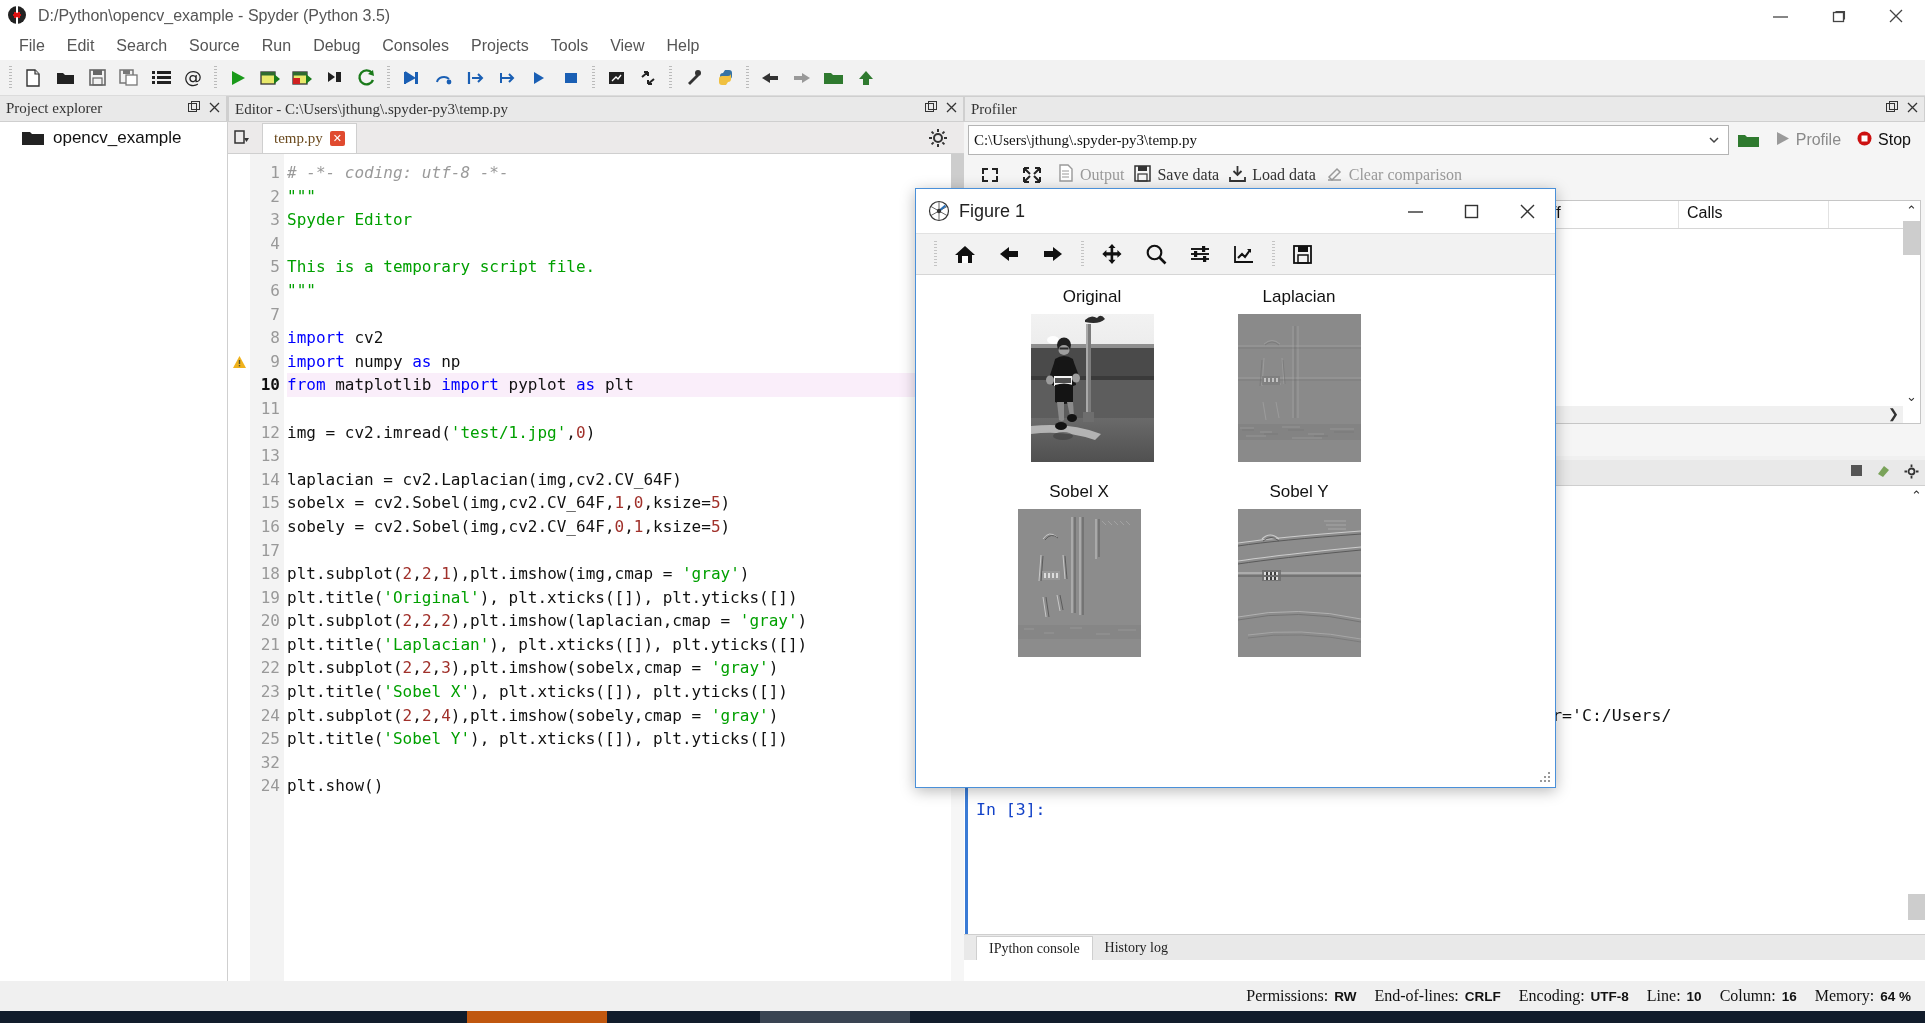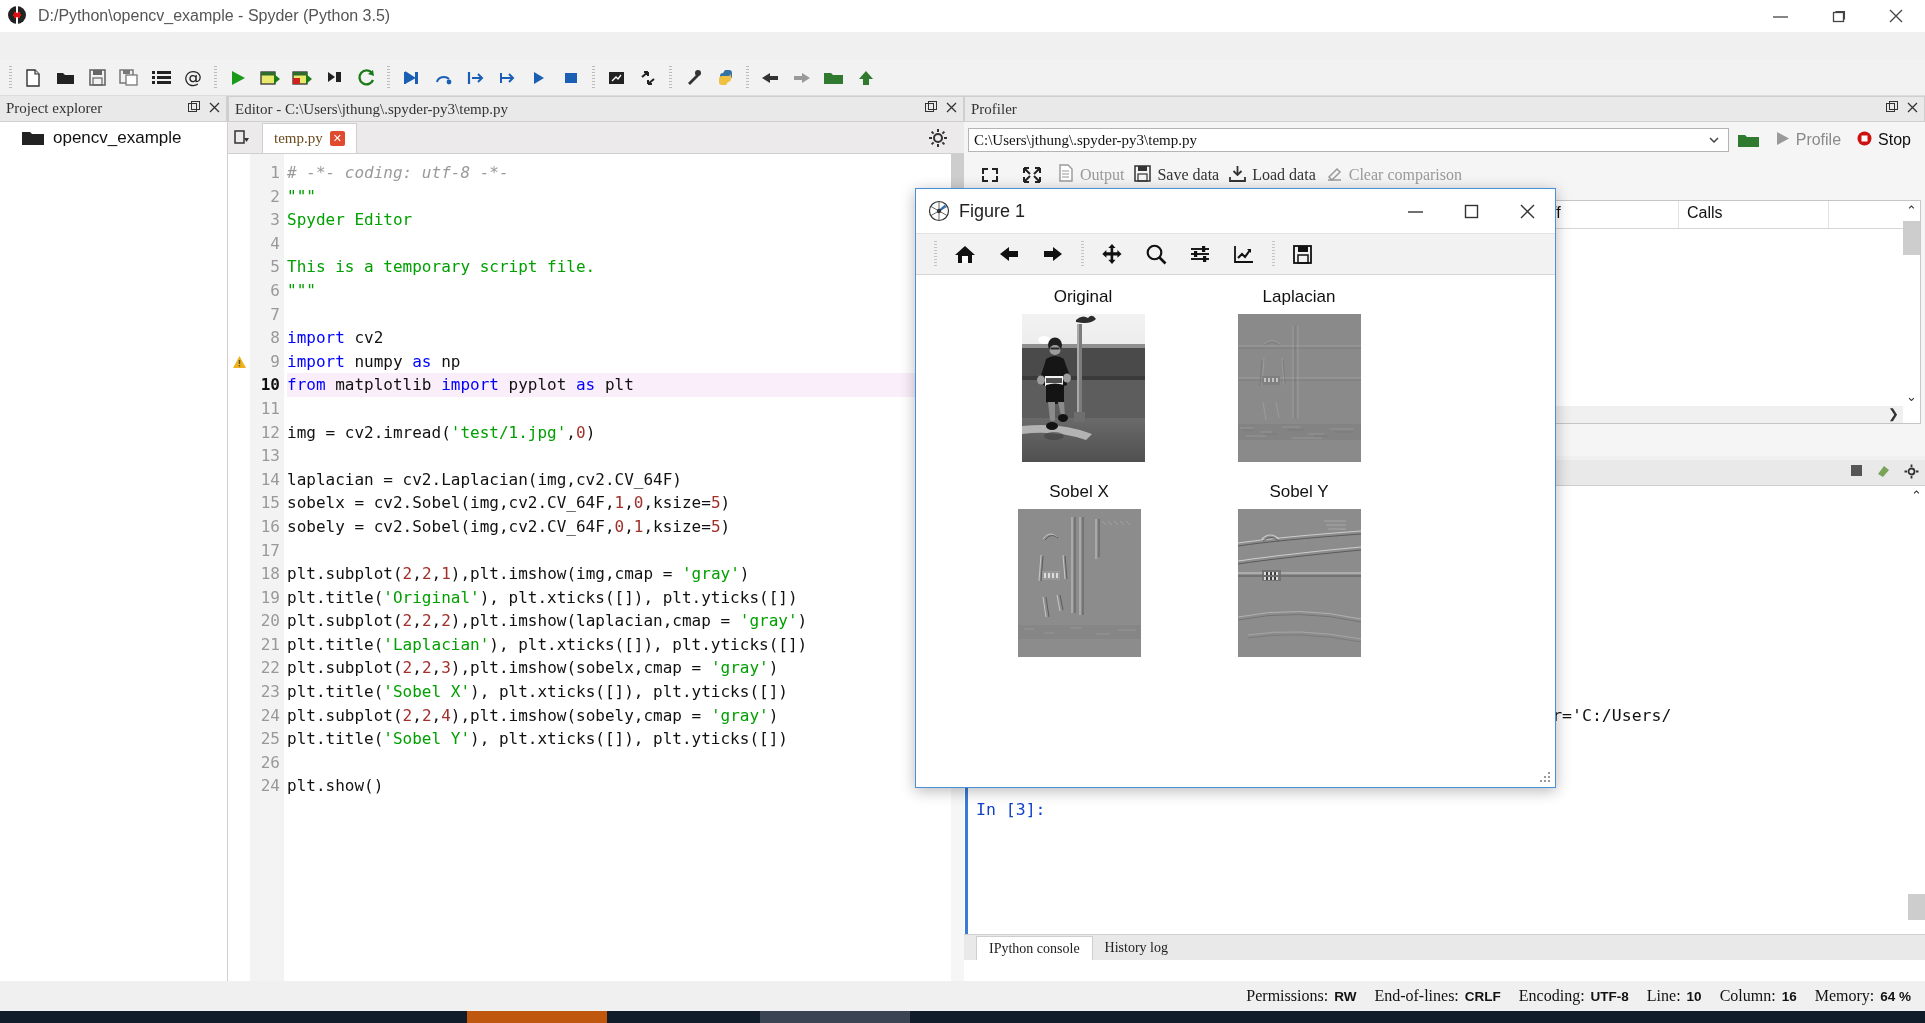--- a/index.html
+++ b/index.html
@@ -145,21 +145,21 @@
     position: absolute; right: 0; top: 0; width: 13px; height: 866px; background: #f6f6f6;
   }
   .v-thumb { position: absolute; right: 0; top: 0; width: 13px; height: 340px; background: #cdcdcd; }
 
   
   #profiler-pane {
     position: absolute; left: 964px; top: 96px; width: 961px; height: 360px;
     background: #f5f5f5;
   }
   .prof-pathrow {
-    height: 24px; margin: 3px 4px 0 4px; background: #fff; border: 1px solid #b4b4b4;
+    height: 30px; margin: 3px 4px 0 4px; background: #fff; border: 1px solid #b4b4b4;
     display: flex; align-items: center; padding: 0 5px; font-size: 15px; color: #111;
     font-family: "Liberation Serif", serif;
   }
   .prof-toolbar {
     height: 40px; display: flex; align-items: center; gap: 10px; padding: 0 10px;
     font-family: "Liberation Serif", serif;
   }
   .prof-status { flex: 1; text-align: center; font-size: 16px; color: #333; }
   .prof-action { display: flex; align-items: center; gap: 6px; font-size: 16px; color: #333; }
   .prof-action.dim { color: #9a9a9a; }
@@ -276,20 +276,33 @@
         </svg>
       </div>
       <div class="win-btn">
         <svg width="16" height="16">
             <path d="M2 2 L14 14 M14 2 L2 14" stroke="#444" stroke-width="1.3"></path>
           </svg>
       </div>
     </div>
   </div>
 
+  <div class="menubar">
+    <div class="menu-item">File</div>
+    <div class="menu-item">Edit</div>
+    <div class="menu-item">Search</div>
+    <div class="menu-item">Source</div>
+    <div class="menu-item">Run</div>
+    <div class="menu-item">Debug</div>
+    <div class="menu-item">Consoles</div>
+    <div class="menu-item">Projects</div>
+    <div class="menu-item">Tools</div>
+    <div class="menu-item">View</div>
+    <div class="menu-item">Help</div>
+  </div>
 
   <div class="toolbar">
     <div class="tsep"></div>
     <div class="tbtn">
       <svg width="20" height="20">
           <path d="M4 2 h8 l4 4 v12 H4 Z" fill="#fff" stroke="#333" stroke-width="1.4"></path>
           <path d="M12 2 v4 h4" fill="#ddd" stroke="#333" stroke-width="1.2"></path>
         </svg>
     </div>
     <div class="tbtn">
@@ -567,21 +580,21 @@
           <div>16</div>
           <div>17</div>
           <div>18</div>
           <div>19</div>
           <div>20</div>
           <div>21</div>
           <div>22</div>
           <div>23</div>
           <div>24</div>
           <div>25</div>
-          <div>26</div>
+          <div>32</div>
           <div>24</div>
         </div>
       <div class="code-lines" id="code-lines"><span class="row"><span class="c-com"># -*- coding: utf-8 -*-</span></span><span class="row"><span class="c-str">"""</span></span><span class="row"><span class="c-str">Spyder Editor</span></span><span class="row">&nbsp;</span><span class="row"><span class="c-str">This is a temporary script file.</span></span><span class="row"><span class="c-str">"""</span></span><span class="row">&nbsp;</span><span class="row"><span class="c-kw">import</span><span> cv2</span></span><span class="row"><span class="c-kw">import</span><span> numpy </span><span class="c-kw">as</span><span> np</span></span><span class="row hl"><span class="c-kw">from</span><span> matplotlib </span><span class="c-kw">import</span><span> pyplot </span><span class="c-kw">as</span><span> plt</span></span><span class="row">&nbsp;</span><span class="row"><span>img = cv2.imread(</span><span class="c-str">'test/1.jpg'</span><span>,</span><span class="c-num">0</span><span>)</span></span><span class="row">&nbsp;</span><span class="row"><span>laplacian = cv2.Laplacian(img,cv2.CV_64F)</span></span><span class="row"><span>sobelx = cv2.Sobel(img,cv2.CV_64F,</span><span class="c-num">1</span><span>,</span><span class="c-num">0</span><span>,ksize=</span><span class="c-num">5</span><span>)</span></span><span class="row"><span>sobely = cv2.Sobel(img,cv2.CV_64F,</span><span class="c-num">0</span><span>,</span><span class="c-num">1</span><span>,ksize=</span><span class="c-num">5</span><span>)</span></span><span class="row">&nbsp;</span><span class="row"><span>plt.subplot(</span><span class="c-num">2</span><span>,</span><span class="c-num">2</span><span>,</span><span class="c-num">1</span><span>),plt.imshow(img,cmap = </span><span class="c-str">'gray'</span><span>)</span></span><span class="row"><span>plt.title(</span><span class="c-str">'Original'</span><span>), plt.xticks([]), plt.yticks([])</span></span><span class="row"><span>plt.subplot(</span><span class="c-num">2</span><span>,</span><span class="c-num">2</span><span>,</span><span class="c-num">2</span><span>),plt.imshow(laplacian,cmap = </span><span class="c-str">'gray'</span><span>)</span></span><span class="row"><span>plt.title(</span><span class="c-str">'Laplacian'</span><span>), plt.xticks([]), plt.yticks([])</span></span><span class="row"><span>plt.subplot(</span><span class="c-num">2</span><span>,</span><span class="c-num">2</span><span>,</span><span class="c-num">3</span><span>),plt.imshow(sobelx,cmap = </span><span class="c-str">'gray'</span><span>)</span></span><span class="row"><span>plt.title(</span><span class="c-str">'Sobel X'</span><span>), plt.xticks([]), plt.yticks([])</span></span><span class="row"><span>plt.subplot(</span><span class="c-num">2</span><span>,</span><span class="c-num">2</span><span>,</span><span class="c-num">4</span><span>),plt.imshow(sobely,cmap = </span><span class="c-str">'gray'</span><span>)</span></span><span class="row"><span>plt.title(</span><span class="c-str">'Sobel Y'</span><span>), plt.xticks([]), plt.yticks([])</span></span><span class="row">&nbsp;</span><span class="row"><span>plt.show()</span></span></div>
       <div class="v-scroll">
         <div class="v-thumb"></div>
       </div>
     </div>
   </div>
 
   <div id="profiler-pane">
@@ -905,21 +918,21 @@
         <svg width="22" height="21">
             <rect x="2" y="2" width="17" height="17" fill="none" stroke="#111" stroke-width="1.8"></rect>
             <rect x="6" y="2" width="10" height="6" fill="#111"></rect>
             <rect x="6" y="11" width="10" height="8" fill="none" stroke="#111" stroke-width="1.5"></rect>
           </svg>
       </span>
     </div>
 
     <div class="fig-canvas">
 
-      <div class="subplot" style="left:52px;top:12px;width:230px;">
+      <div class="subplot" style="left:61px;top:12px;width:230px;">
         <div class="sp-title">Original</div>
         <svg class="sp-img" viewBox="0 0 123 148" preserveAspectRatio="none">
           <defs>
             <linearGradient id="skyg" x1="0" y1="0" x2="0" y2="1">
               <stop offset="0" stop-color="#f2f2f2"></stop>
                 <stop offset="1" stop-color="#d9d9d9"></stop>
             </linearGradient>
             <linearGradient id="roadg" x1="0" y1="0" x2="0" y2="1">
               <stop offset="0" stop-color="#6a6a6a"></stop>
                 <stop offset="1" stop-color="#505050"></stop>

